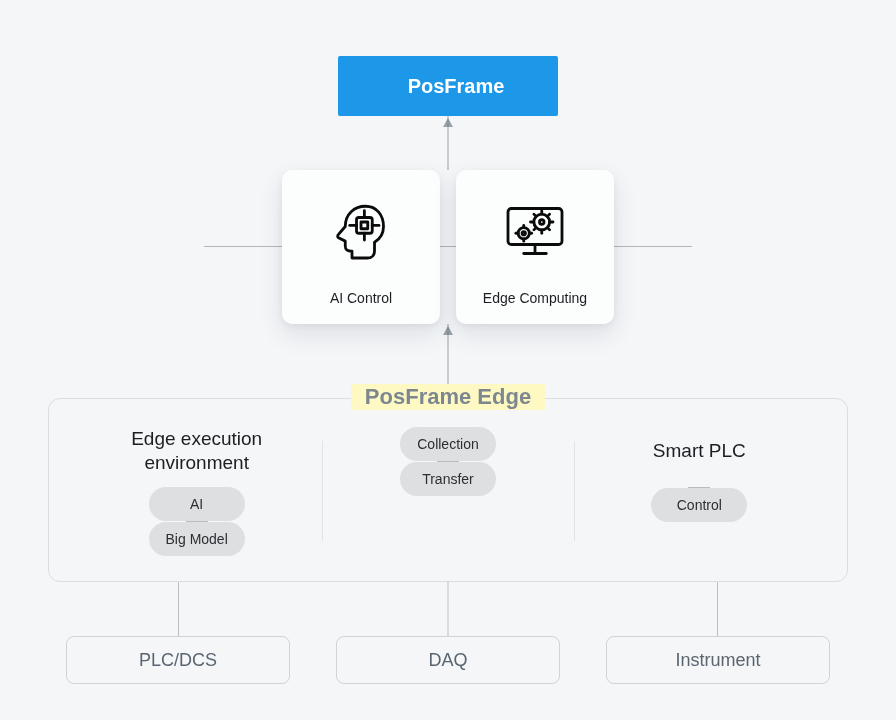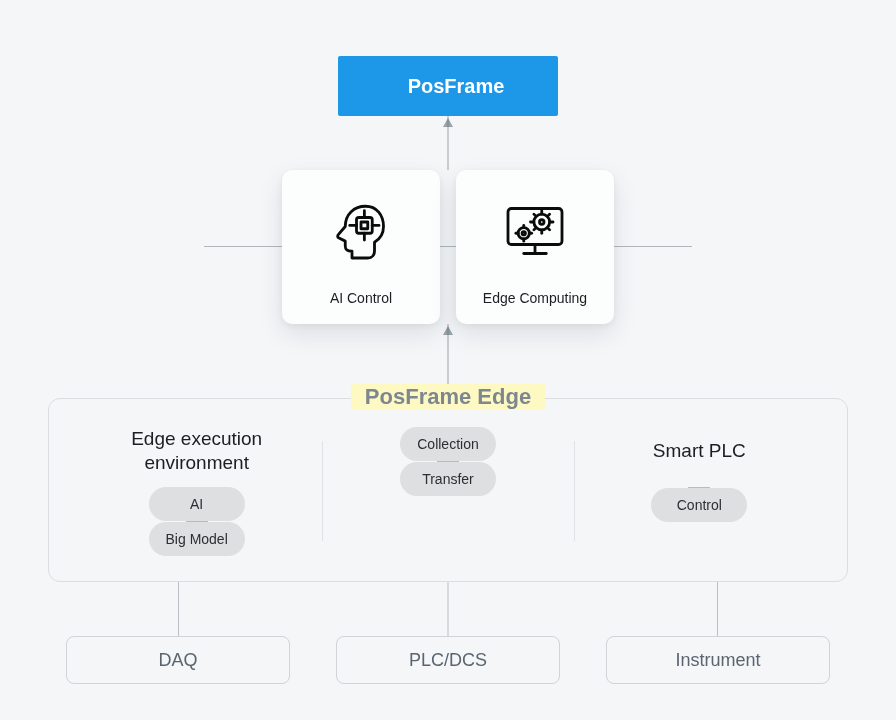--- a/index.html
+++ b/index.html
@@ -301,23 +301,23 @@
     </div>
 
   </div>
 
   <div class="vconn vc1"></div>
   <div class="vconn vc2"></div>
   <div class="vconn vc3"></div>
 
   <div class="bottom-row">
     <div class="bottom-tag">
+      <span>PLC/DCS</span>
+    </div>
+    <div class="bottom-tag">
       <span>DAQ</span>
-    </div>
-    <div class="bottom-tag">
-      <span>PLC/DCS</span>
     </div>
     <div class="bottom-tag">
       <span>Instrument</span>
     </div>
   </div>
 
 </div>
 
 </body></html>

